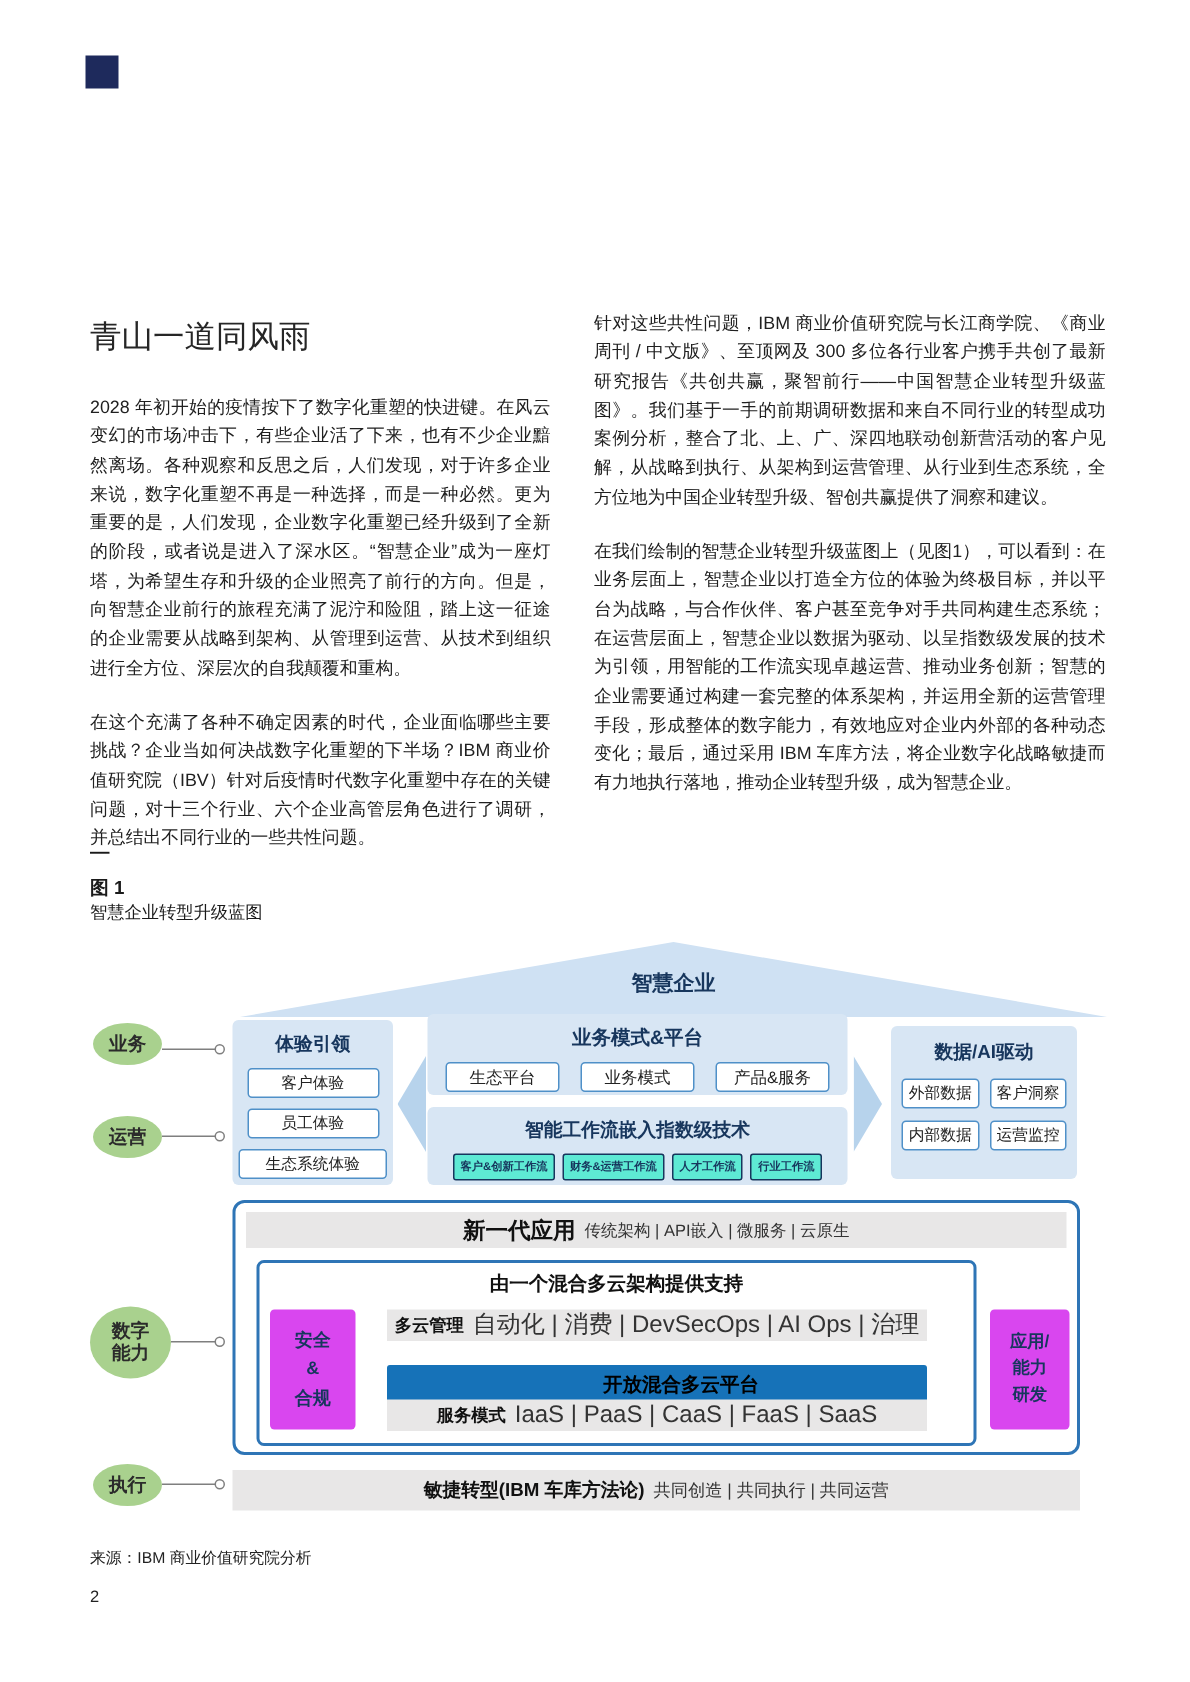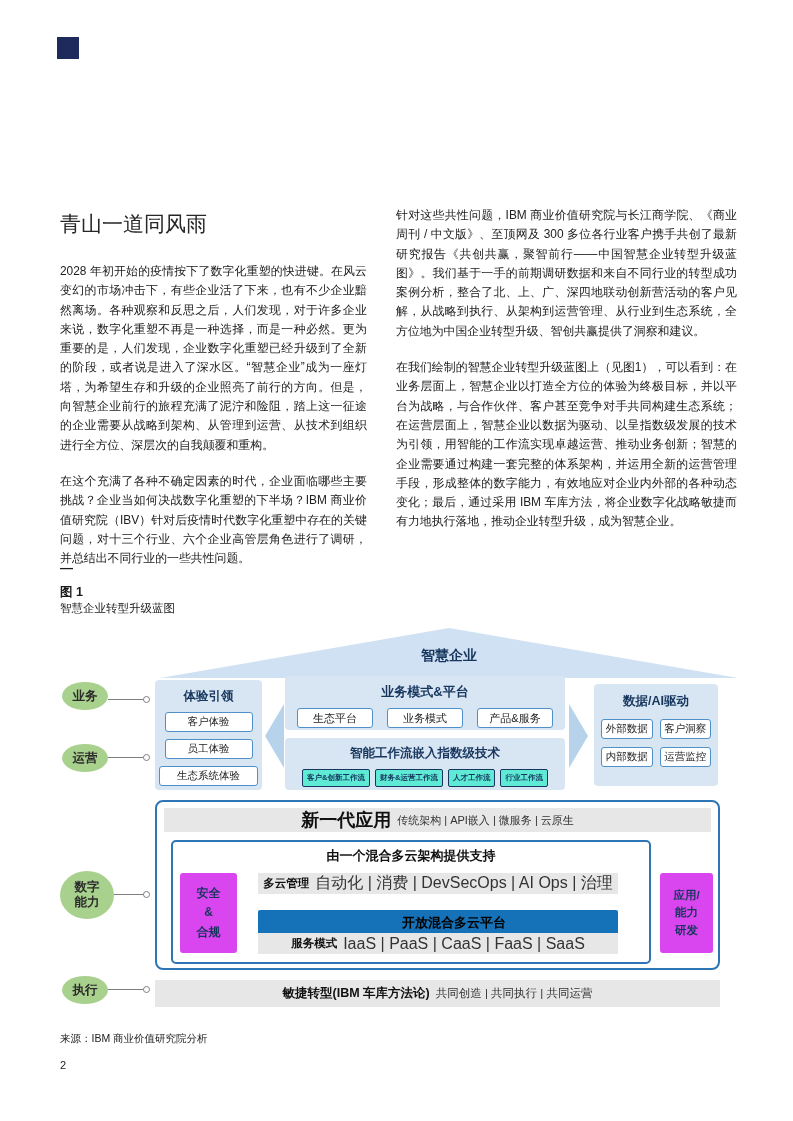--- a/index.html
+++ b/index.html
@@ -78,21 +78,21 @@
 
   .p-da { left:534px; top:56px; width:124px; height:102px; padding-top:9px; }
   .p-da .panel-title { margin-bottom:9px; }
   .grid-2 { display:grid; grid-template-columns:1fr 1fr; gap:8px 7px; padding:0 7px; }
   .p-da .wbox { height:20px; }
 
   .outer { position:absolute; left:95px; top:172px; width:565px; height:170px;
            border:2px solid #2e75b6; border-radius:8px; background:#fff; }
 
   .graybar { position:absolute; background:#e8e7e7; display:flex; align-items:center; justify-content:center; gap:6px; }
-  .bar-title  { font-weight:bold; font-size:18px; color:#111; white-space:nowrap; }
+  .bar-title  { font-weight:bold; font-size:15px; color:#111; white-space:nowrap; }
   .bar-detail { font-size:11px; color:#333; white-space:nowrap; }
 
   .bar-newapp { left:104px; top:180px; width:547px; height:24px; }
   .inner { position:absolute; left:111px; top:212px; width:480px; height:124px;
            border:2px solid #2e75b6; border-radius:5px; background:#fff; }
   .inner-title { position:absolute; left:111px; top:219px; width:480px; text-align:center;
                  font-size:13px; font-weight:bold; color:#111; }
   .sidebox { position:absolute; background:#d946ef; border-radius:3px;
              display:flex; flex-direction:column; align-items:center; justify-content:center;
              font-weight:bold; color:#17365d; }

